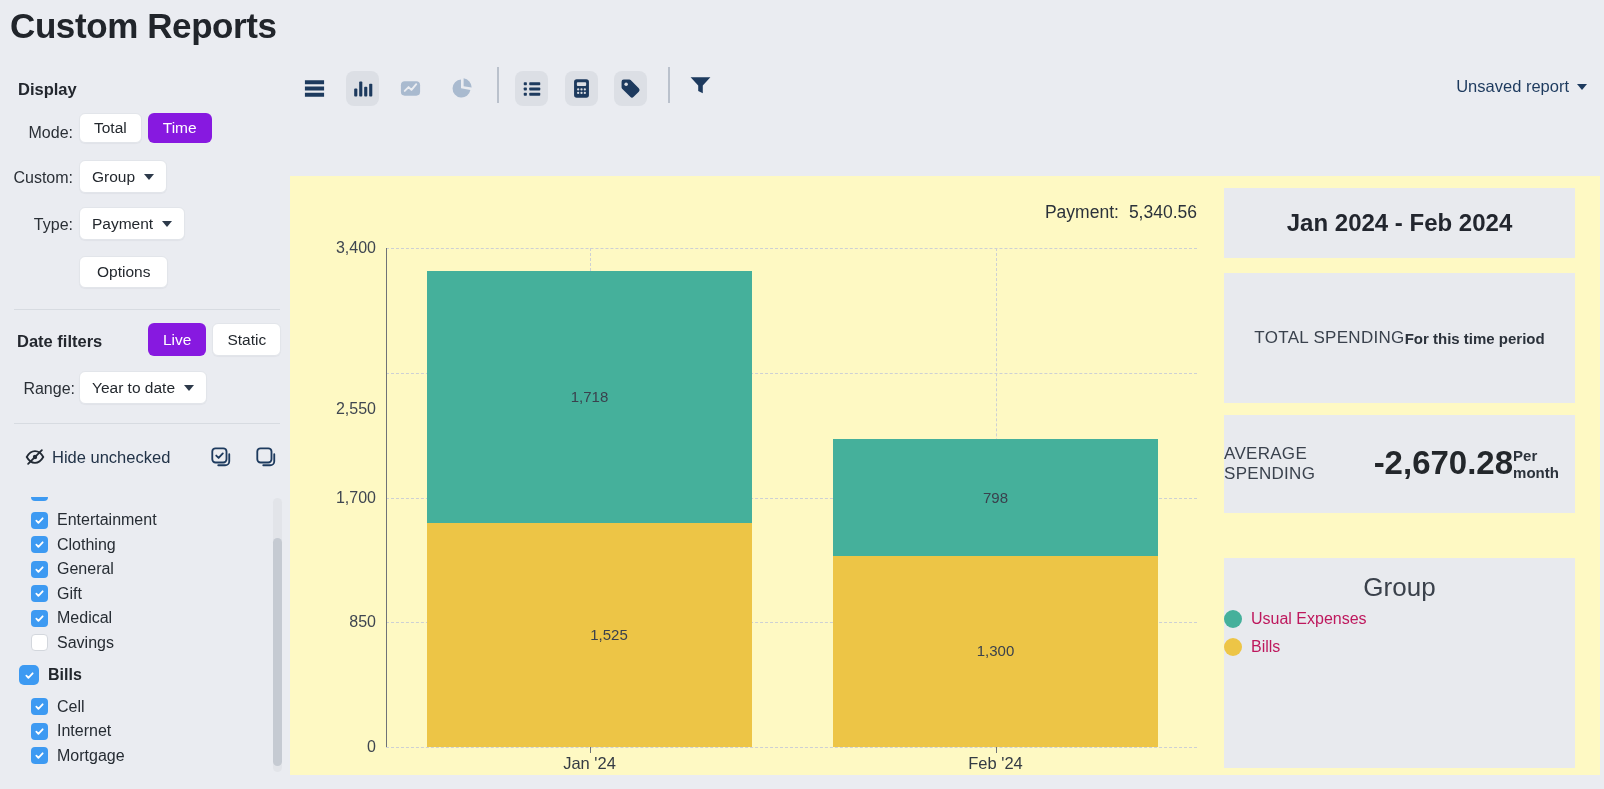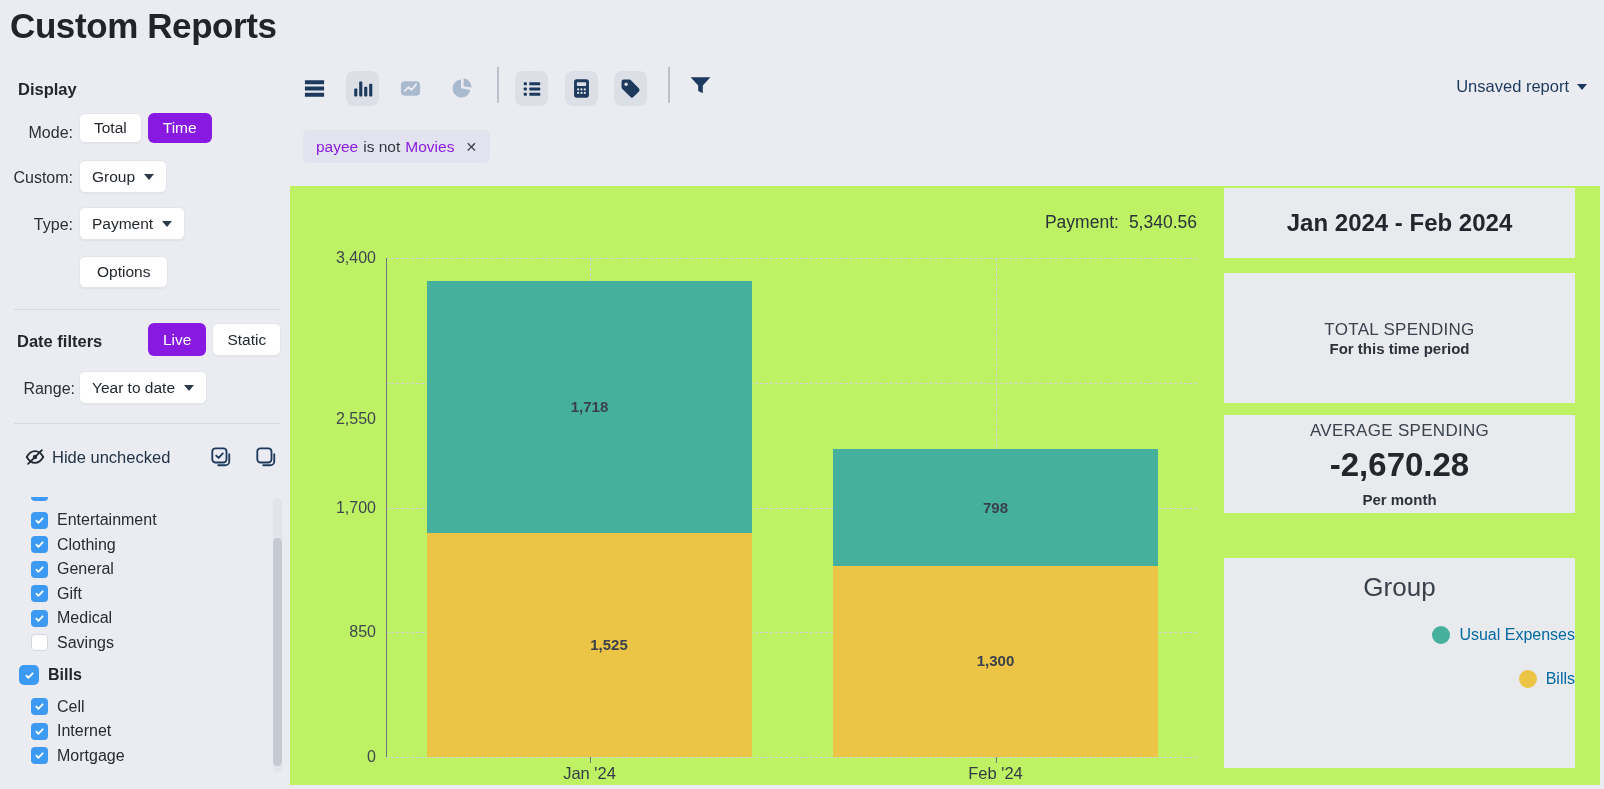--- a/index.html
+++ b/index.html
@@ -45,44 +45,44 @@
   .report-menu{position:absolute;right:17px;top:77px;display:flex;align-items:center;gap:8px;
                font-size:16.5px;color:#1d3a5e;text-align:center;}
   .report-menu .caret{border-top-color:#1d3a5e;}
 
   
   .chip{position:absolute;left:303px;top:130px;height:33px;display:flex;align-items:center;gap:5px;
         background:#e3e3f0;border-radius:5px;padding:0 13px;font-size:15.5px;}
   .chip .f{color:#8a1be0;} .chip .o{color:#31383f;} .chip .x{color:#3a424c;font-size:14px;margin-left:6px;}
 
   
-  .content-card{position:absolute;left:290px;top:186px;width:1310px;height:599px;background:#bef264;}
+  .content-card{position:absolute;left:290px;top:176px;width:1310px;height:599px;background:#fef9c3;}
   .pay-header{position:absolute;right:403px;top:26px;display:flex;gap:10px;font-size:17.5px;color:#2b323b;}
   .gridline{position:absolute;height:0;border-top:1px dashed #cdd0d4;}
   .vline{position:absolute;width:0;border-left:1px dashed #cdd0d4;}
   .yaxis{position:absolute;width:1px;background:#6f7377;}
   .ylab{position:absolute;left:4px;width:82px;text-align:right;font-size:16px;color:#3f4650;line-height:20px;}
   .xlab{position:absolute;width:140px;text-align:center;font-size:16.5px;color:#343b44;}
   .xtick{position:absolute;width:1px;height:6px;background:#6f7377;}
   .seg-rect{position:absolute;}
-  .seg-label{position:absolute;text-align:center;font-size:15px;color:#3a414d;font-weight:bold;}
+  .seg-label{position:absolute;text-align:center;font-size:15px;color:#3a414d;}
 
   
   .scard{position:absolute;left:1224px;width:351px;background:#e8eaee;box-sizing:border-box;}
   .c1{top:188px;height:70px;display:flex;align-items:center;justify-content:center;
       font-size:24px;font-weight:bold;color:#22262e;}
-  .stat{display:flex;flex-direction:column;align-items:center;justify-content:center;}
+  .stat{display:flex;flex-direction:row;align-items:center;justify-content:center;}
   .c2{top:273px;height:130px;} .c3{top:415px;height:98px;}
   .stat-title{font-size:17px;color:#3a424d;letter-spacing:.3px;}
   .stat-value{font-size:33px;font-weight:bold;color:#23272b;margin:5px 0 7px;}
   .stat-sub{font-size:15px;font-weight:bold;color:#2b323b;}
   .c4{top:558px;height:210px;}
   .legend-title{text-align:center;font-size:26px;color:#3a414b;margin-top:14px;}
-  .legend-row{display:flex;align-items:center;justify-content:flex-end;gap:9px;height:24px;margin-top:20px;
-              font-size:16px;color:#0369a1;}
+  .legend-row{display:flex;align-items:center;justify-content:flex-start;gap:9px;height:24px;margin-top:4px;
+              font-size:16px;color:#be185d;}
   .legend-dot{width:18px;height:18px;border-radius:50%;flex:none;}
 </style>
 </head>
 <body>
 
 <div class="screen" data-interactable="false">
 
   <div class="page-title" data-interactable="false">Custom Reports</div>
 
   <div class="sec-head" style="left:18px;top:80px;" data-interactable="false">Display</div>
@@ -289,26 +289,20 @@
         <svg width="25" height="25" viewBox="0 0 24 24" fill="#1d3a5e">
           <path d="M2.5 4h19l-7.3 8.1v7.4l-4.4-2.2v-5.2z"></path>
         </svg>
       </div>
     </div>
   <div class="report-menu" data-interactable="true">
     <span data-interactable="false">Unsaved report</span>
     <span class="caret" data-interactable="false"></span>
   </div>
 
-  <div class="chip" data-interactable="true">
-    <span class="f" data-interactable="false">payee</span>
-    <span class="o" data-interactable="false">is not</span>
-    <span class="f" data-interactable="false">Movies</span>
-    <span class="x" data-interactable="true">✕</span>
-  </div>
 
   <div class="content-card" data-interactable="false">
     <div class="pay-header" data-interactable="false">
       <span data-interactable="false">Payment:</span>
       <span data-interactable="false">5,340.56</span>
     </div>
     <div id="chart-layer" data-interactable="false">
         <div class="vline" data-interactable="false" style="left: 299.5px; top: 72px; height: 499px;"></div>
         <div class="vline" data-interactable="false" style="left: 705.5px; top: 72px; height: 499px;"></div>
         <div class="gridline" data-interactable="false" style="left: 96px; top: 571px; width: 811px;"></div>

